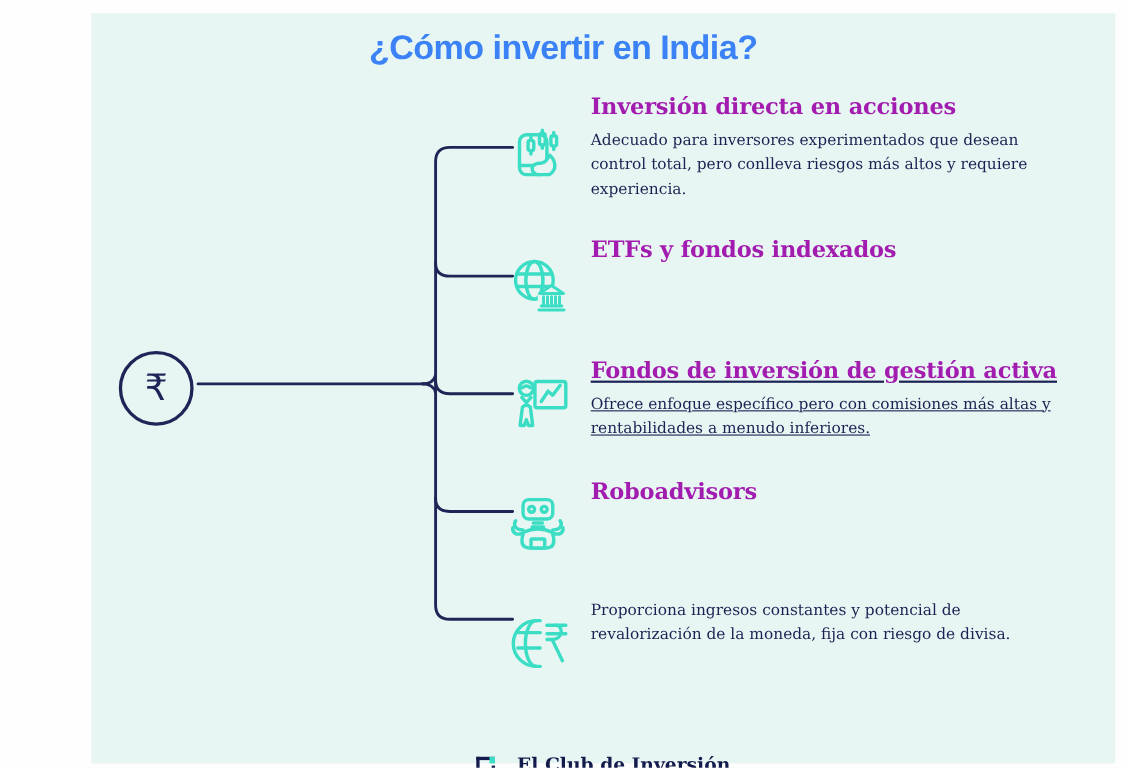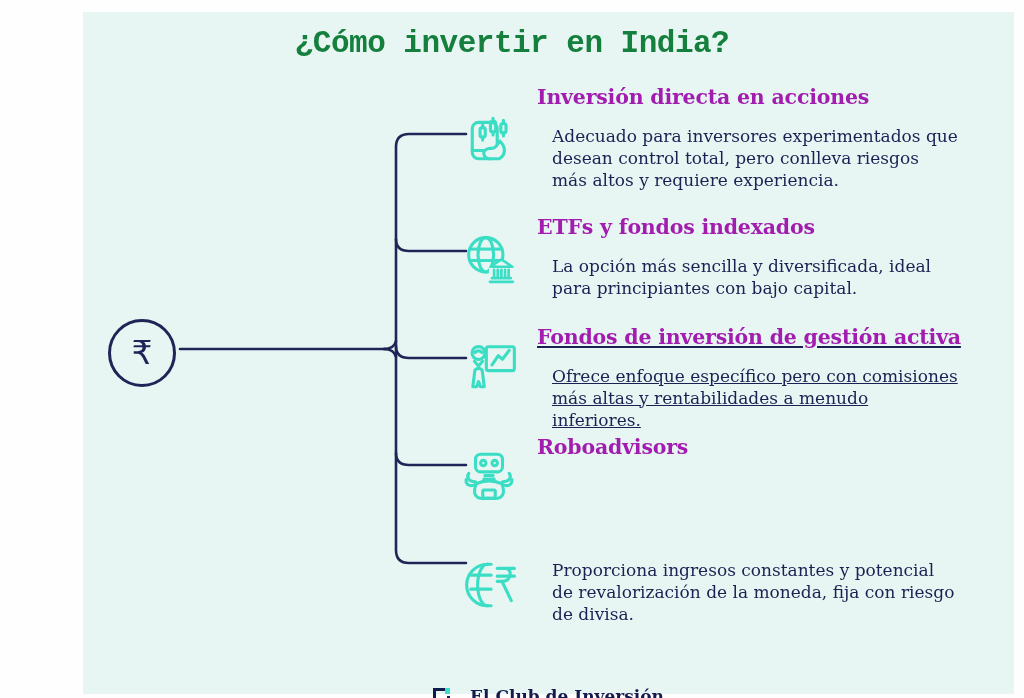--- a/index.html
+++ b/index.html
@@ -6,39 +6,39 @@
   body{
     width:1024px;height:698px;position:relative;background:#fefefe;
     font-family:"DejaVu Serif", serif;overflow:hidden;
   }
   .panel{
     position:absolute;left:83px;top:12px;right:10px;bottom:4px;
     background:#e8f6f3;
   }
   .main-title{
     position:absolute;left:0;right:0;top:26px;text-align:center;
-    font-family:Liberation Mono, monospace;font-weight:800;font-size:31px;
-    letter-spacing:-0.5px;color:#15803d;margin:0;
+    font-family:Liberation Sans, sans-serif;font-weight:800;font-size:31px;
+    letter-spacing:-0.5px;color:#3b82f6;margin:0;
   }
   .connectors{position:absolute;left:0;top:0;width:1024px;height:698px;pointer-events:none;}
   .center-node{
     position:absolute;left:108px;top:319px;width:62px;height:62px;
     border:3px solid #1e2557;border-radius:50%;
     display:flex;align-items:center;justify-content:center;
   }
   .center-node .rupee{
     font-family:"DejaVu Sans", sans-serif;font-size:33px;color:#1e2557;
     line-height:1;margin-top:-2px;
   }
   .branch{position:absolute;left:537px;width:436px;color:#1b2153;}
   .branch h2{
     margin:0 0 7px 0;font-size:20.5px;font-weight:bold;color:#a21caf;
     letter-spacing:-0.2px;line-height:1.15;
   }
-  .branch p{margin:15px;font-size:17px;line-height:22px;color:#1b2153;}
+  .branch p{margin:0;font-size:14px;line-height:22px;color:#1b2153;}
   .b-icon{position:absolute;width:54px;height:54px;}
   .b-icon svg{width:100%;height:100%;display:block;}
   .footer{
     position:absolute;left:83px;right:10px;top:666px;text-align:center;
   }
   .footer .brand-row{display:inline-flex;align-items:center;gap:20px;margin-top:20px;}
   .logo-mark{position:relative;width:17px;height:16px;display:inline-block;}
   .logo-mark .bar-c{position:absolute;left:0;top:0;right:0;bottom:0;border:3.5px solid #131b4d;border-right:none;}
   .logo-mark .stub{position:absolute;right:0;bottom:0;width:3.5px;height:8px;background:#131b4d;}
   .logo-mark .dot{position:absolute;right:0;top:0;width:5.5px;height:5.5px;background:#3bdec4;}
@@ -156,21 +156,20 @@
   </svg>
 </div>
 
 <div class="branch" style="top:86px;">
   <h2>Inversión directa en acciones</h2>
   <p>Adecuado para inversores experimentados que desean control total, pero conlleva riesgos más altos y requiere experiencia.</p>
 </div>
 
 <div class="branch" style="top:216px;">
   <h2>ETFs y fondos indexados</h2>
-  <p>La opción más sencilla y diversificada, ideal para principiantes con bajo capital.</p>
 </div>
 
 <div class="branch" style="top:326px;text-decoration:underline;">
   <h2>Fondos de inversión de gestión activa</h2>
   <p>Ofrece enfoque específico pero con comisiones más altas y rentabilidades a menudo inferiores.</p>
 </div>
 
 <div class="branch" style="top:436px;">
   <h2>Roboadvisors</h2>
 </div>

